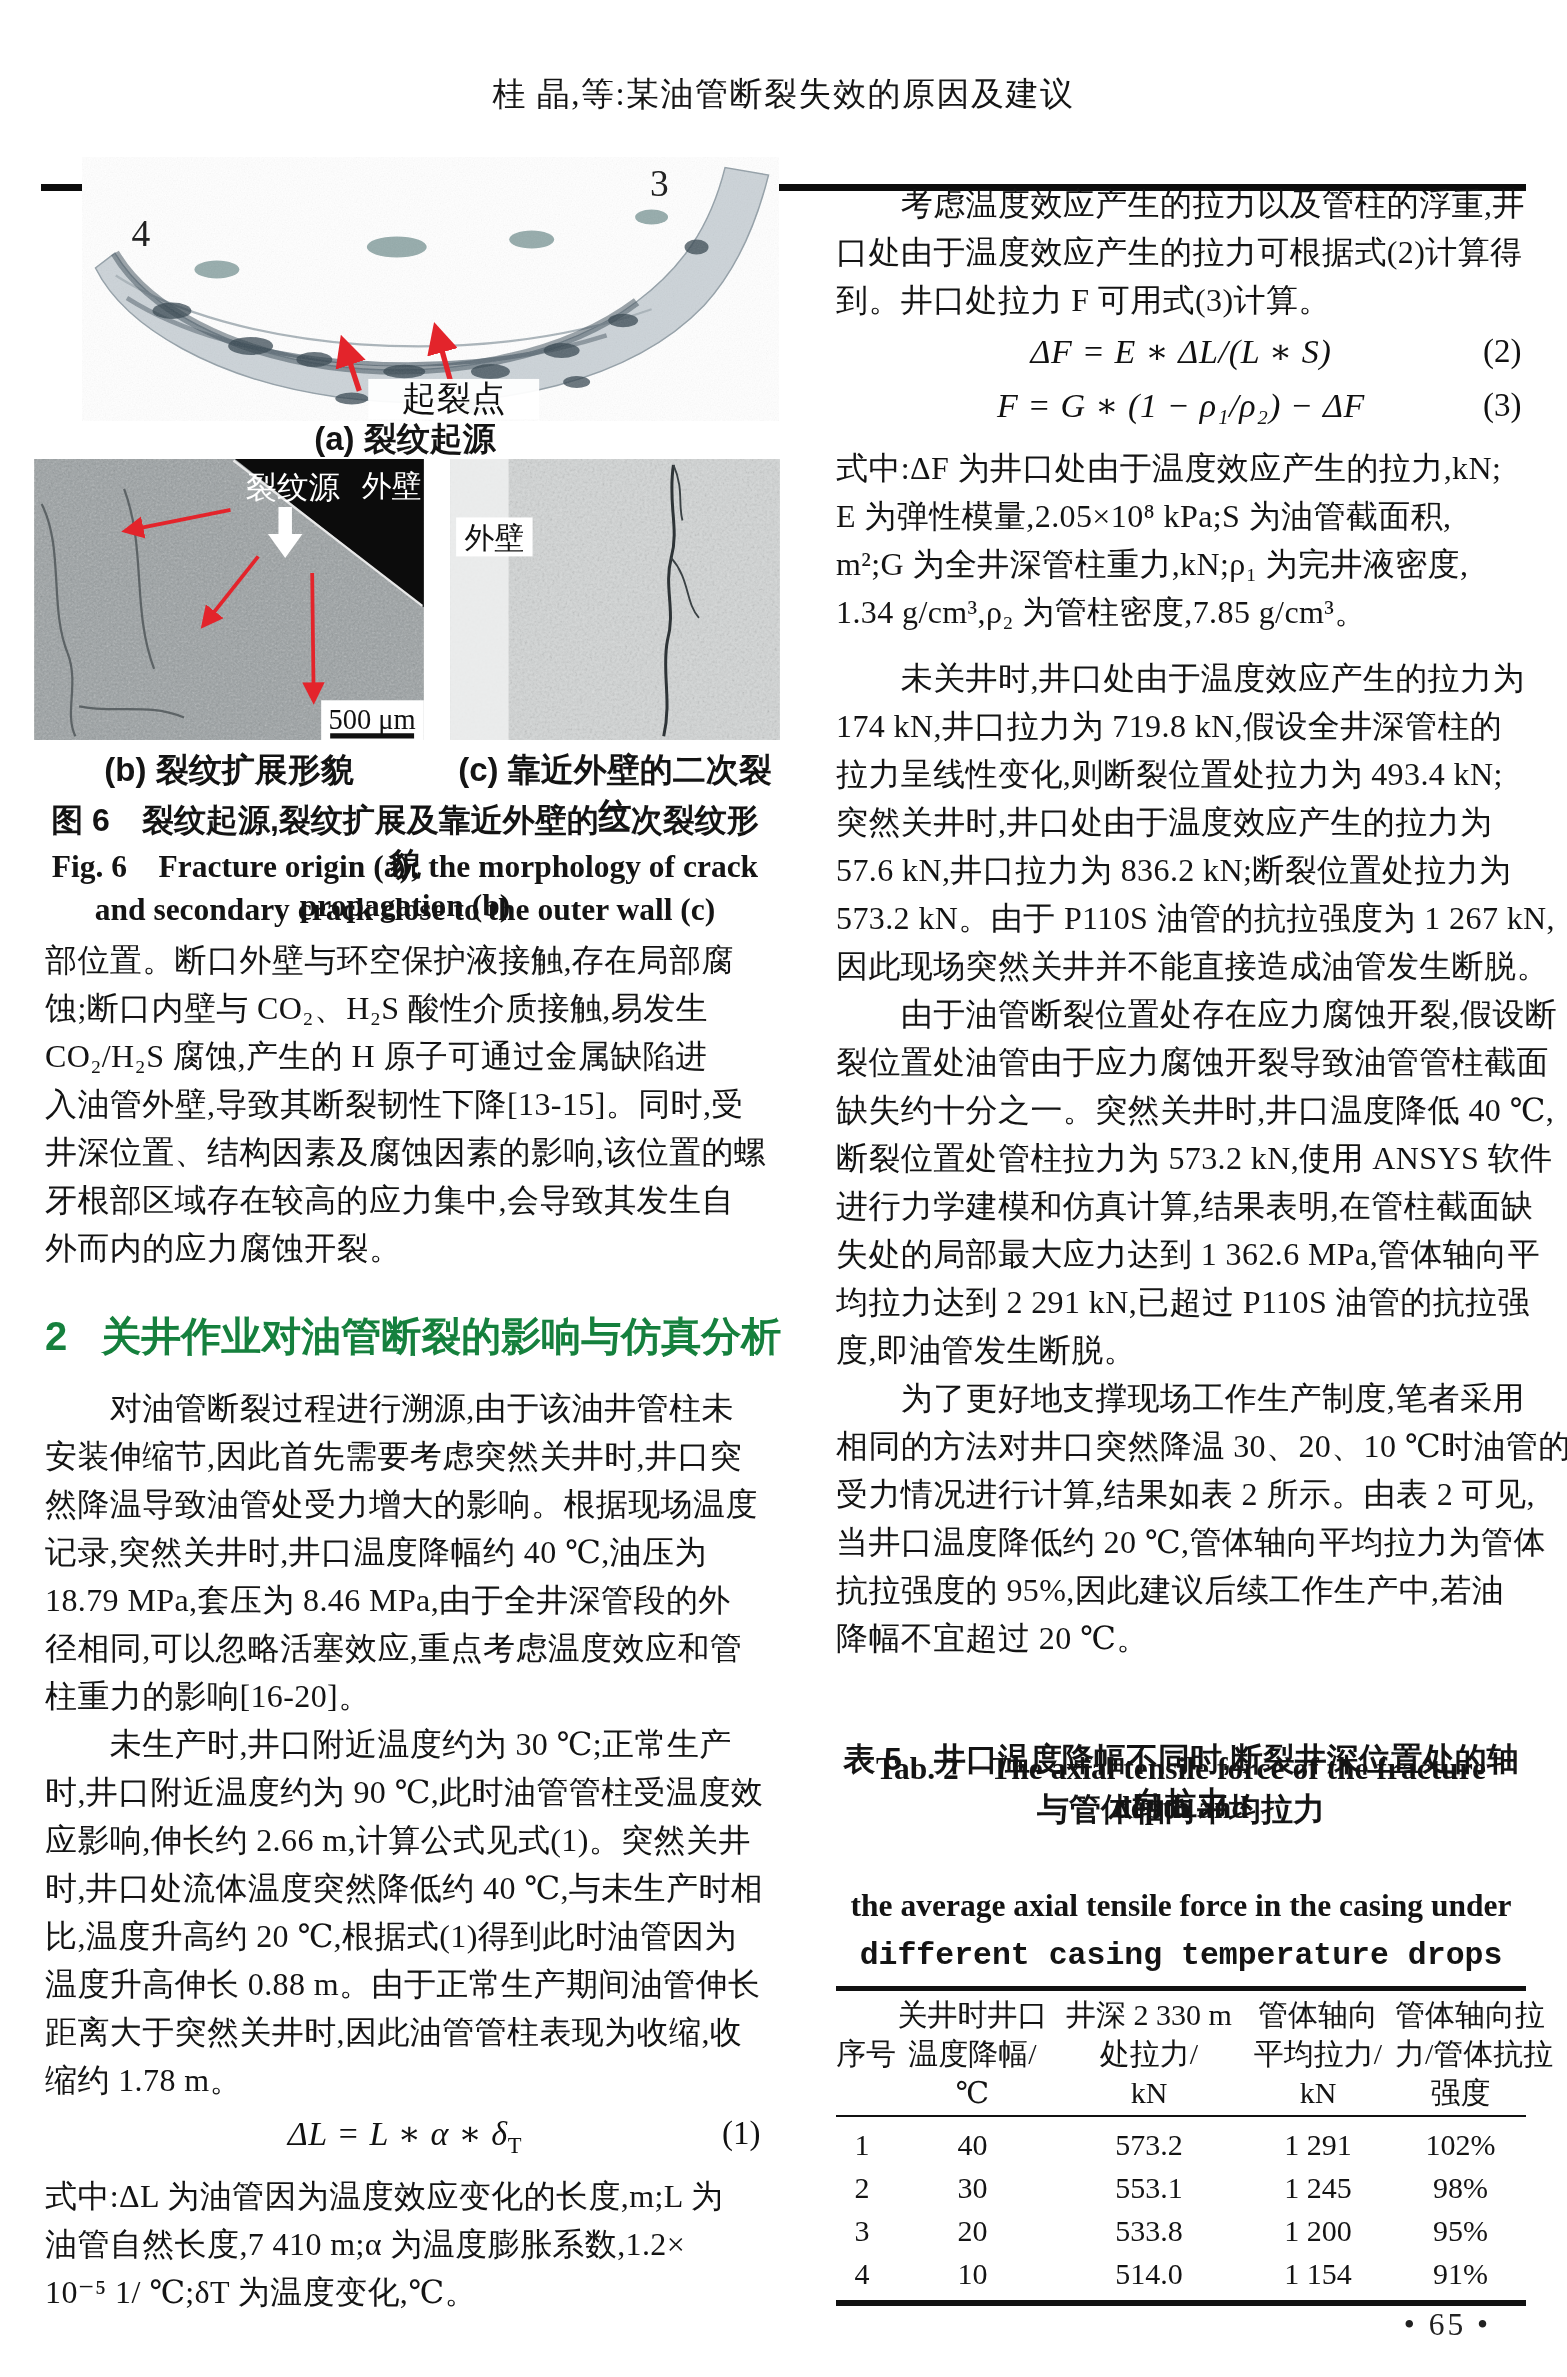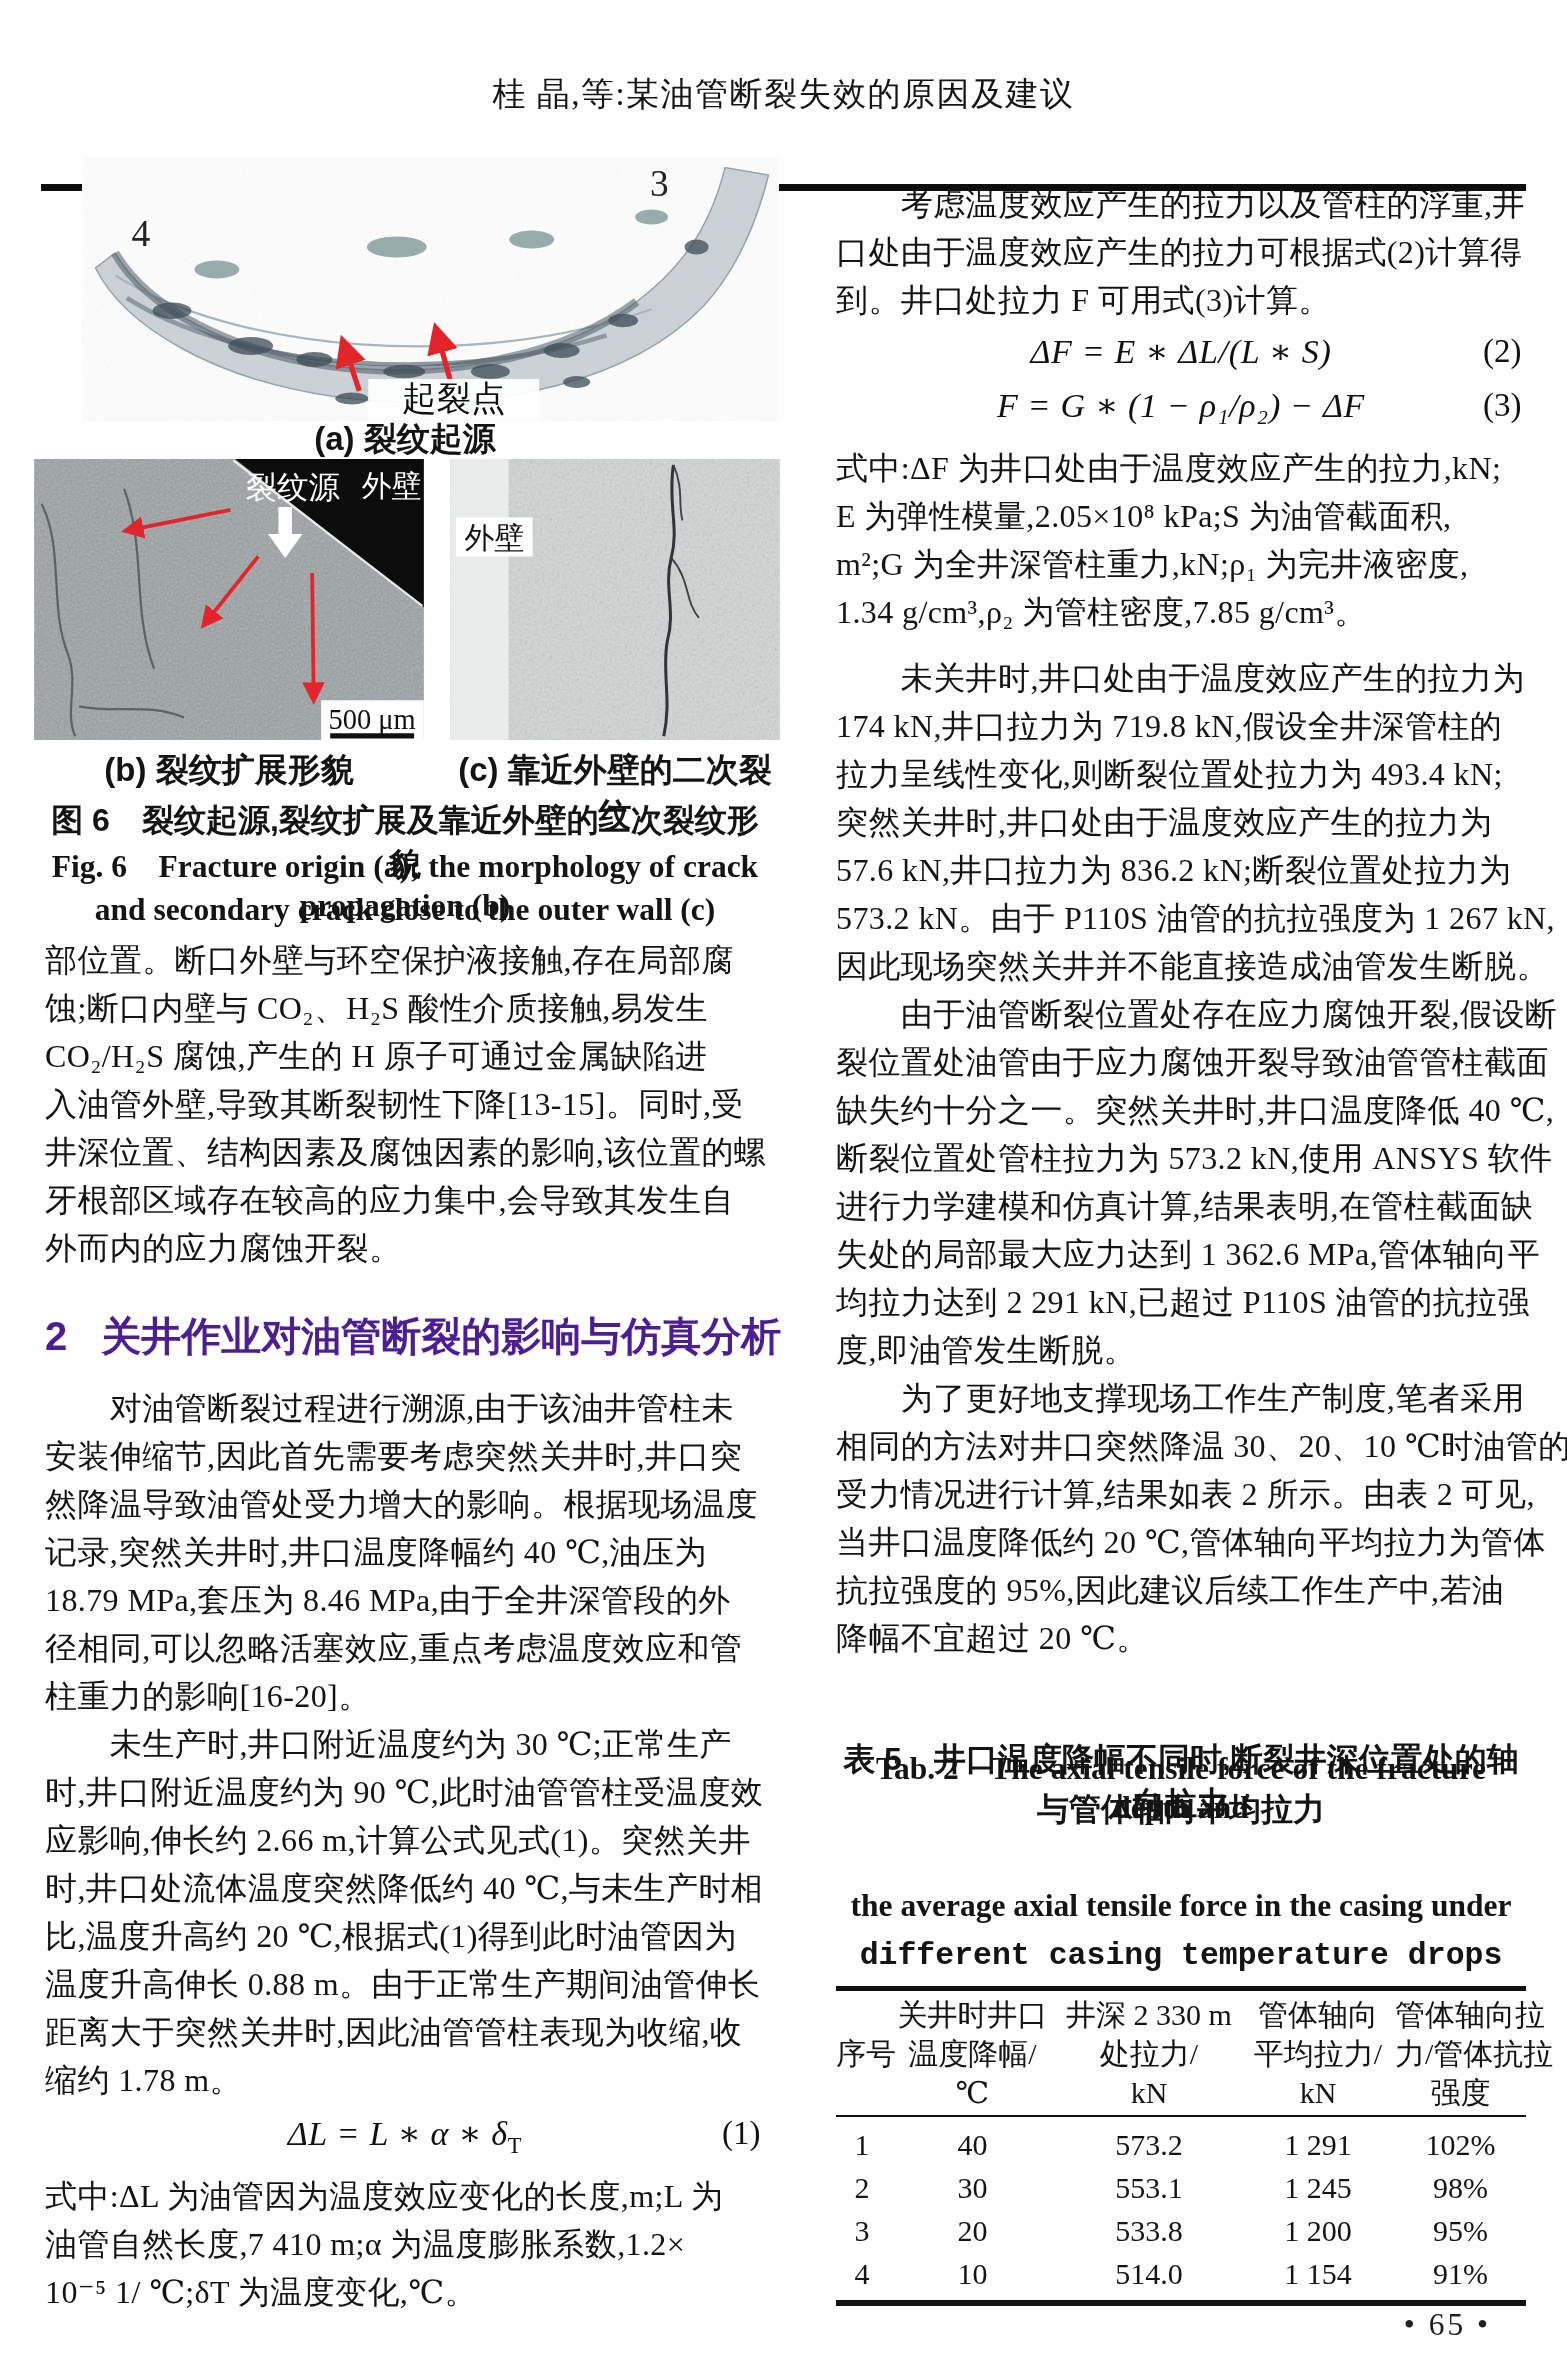--- a/index.html
+++ b/index.html
@@ -17,21 +17,21 @@
                letter-spacing:0.4px;color:#141414;}
   
   .figpanel{position:absolute;}
   .figcap{position:absolute;text-align:center;font-family:"Liberation Sans","DejaVu Sans",sans-serif;
           font-weight:bold;font-size:33px;color:#141414;}
   .capzh{position:absolute;text-align:center;font-family:"Liberation Sans","DejaVu Sans",sans-serif;
          font-weight:bold;font-size:32px;color:#141414;}
   .capen{position:absolute;text-align:center;font-weight:bold;font-size:31.5px;color:#141414;}
   
   .sechead{position:absolute;font-family:"Liberation Sans","DejaVu Sans",sans-serif;
-           font-weight:bold;font-size:40px;color:#4c1d95;white-space:nowrap;}
+           font-weight:bold;font-size:40px;color:#15803d;white-space:nowrap;}
   .sechead .secnum{margin-right:34px;}
   
   .equation{position:absolute;height:49px;line-height:49px;text-align:center;font-size:34px;}
   .eq-body{font-style:italic;letter-spacing:0.7px;}
   .eq-body sub{font-size:22.5px;font-style:normal;}
   .eq-num{position:absolute;right:4.5px;top:0;font-style:normal;font-size:33px;}
   
   .t2{position:absolute;font-size:30px;color:#141414;}
   .t2 .rule-thick-top{height:4.5px;background:#111;}
   .t2 .rule-thin{height:2.2px;background:#111;}

